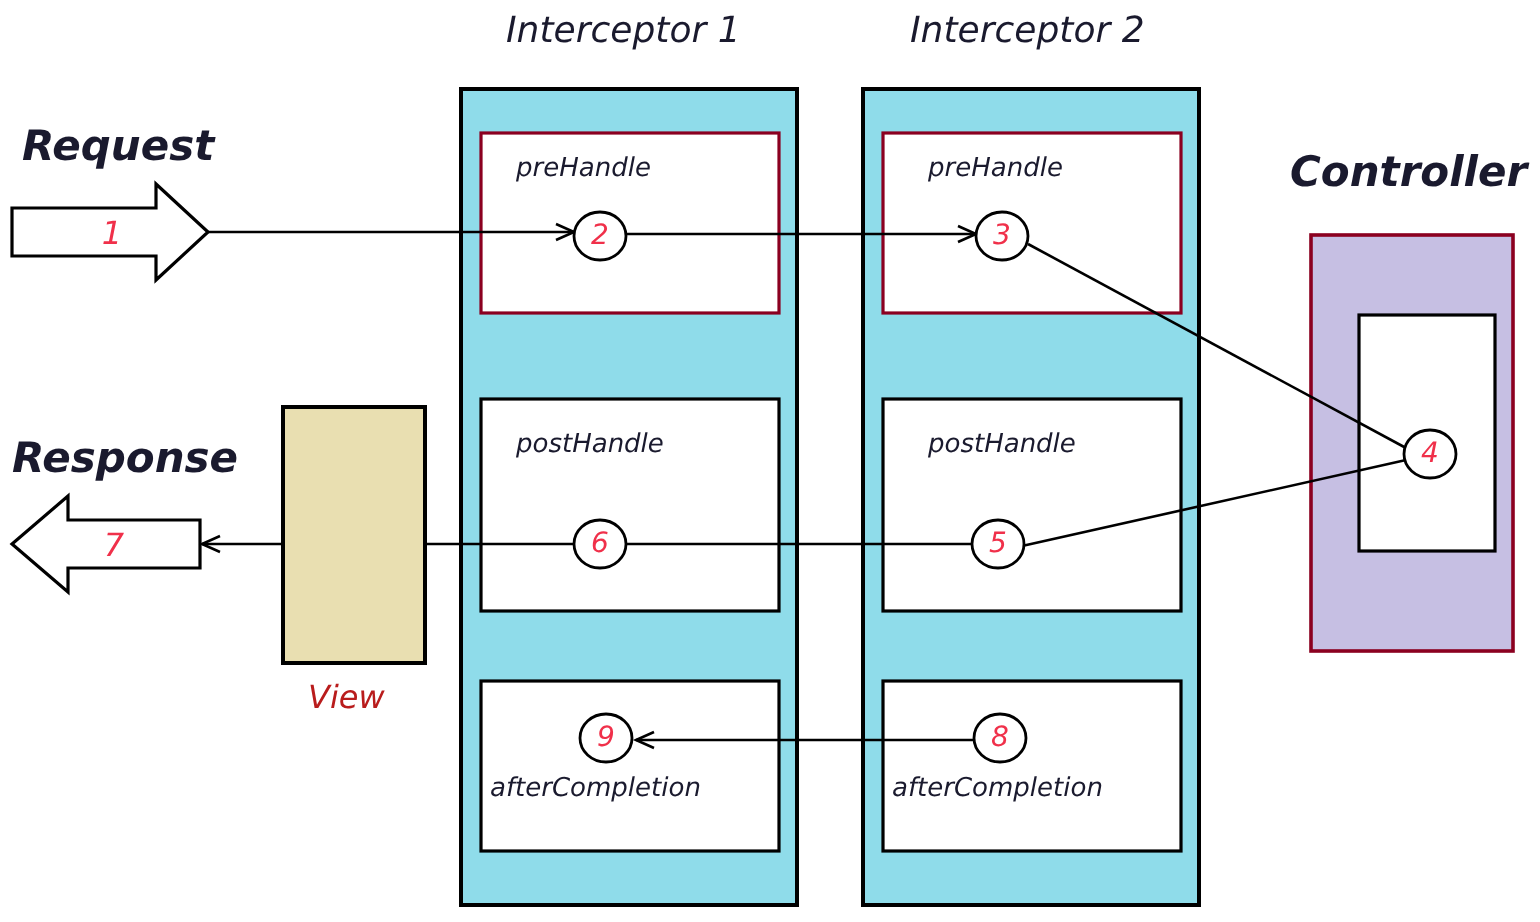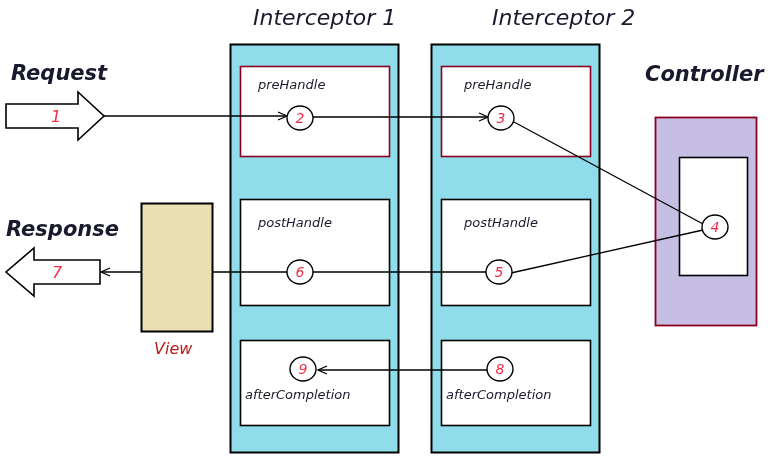--- a/index.html
+++ b/index.html
@@ -20,21 +20,21 @@
     height:461px;
   }
   .lbl{
     position:absolute;
     font-family:"DejaVu Sans", sans-serif;
     font-style:italic;
     color:#1a1a2e;
     white-space:nowrap;
     line-height:1;
   }
-  .lbl-title{ font-size:22px; }
+  .lbl-title{ font-size:18px; }
   .lbl-big{ font-size:21px; font-weight:bold; }
   .lbl-method{ font-size:13px; }
   .lbl-red{ color:#b91c1c; font-size:16px; }
   .num{
     position:absolute;
     font-family:"DejaVu Sans", sans-serif;
     font-style:italic;
     color:#f0304a;
     font-size:14px;
     text-align:center;
@@ -96,23 +96,23 @@
     <ellipse cx="501" cy="118" rx="13" ry="12" fill="#FFFFFF" stroke="#000000" stroke-width="1.4"></ellipse>
     <ellipse cx="715" cy="227" rx="13" ry="12" fill="#FFFFFF" stroke="#000000" stroke-width="1.4"></ellipse>
     <ellipse cx="499" cy="272" rx="13" ry="12" fill="#FFFFFF" stroke="#000000" stroke-width="1.4"></ellipse>
     <ellipse cx="300" cy="272" rx="13" ry="12" fill="#FFFFFF" stroke="#000000" stroke-width="1.4"></ellipse>
     <ellipse cx="500" cy="369" rx="13" ry="12" fill="#FFFFFF" stroke="#000000" stroke-width="1.4"></ellipse>
     <ellipse cx="303" cy="369" rx="13" ry="12" fill="#FFFFFF" stroke="#000000" stroke-width="1.4"></ellipse>
   </svg>
 
   <div class="lbl lbl-title" style="left:253px; top:7px;">Interceptor 1</div>
 
-  <div class="lbl lbl-title" style="left:492px; top:7px;">Interceptor 2</div>
+  <div class="lbl lbl-title" style="left:455px; top:7px;">Interceptor 2</div>
 
-  <div class="lbl lbl-big" style="left:645px; top:64px;">Controller</div>
+  <div class="lbl lbl-big" style="left:645px; top:76px;">Controller</div>
 
   <div class="lbl lbl-big" style="left:11px; top:63px;">Request</div>
 
   <div class="lbl lbl-big" style="left:6px; top:219px;">Response</div>
 
   <div class="lbl lbl-red" style="left:154px; top:341px;">View</div>
 
   <div class="lbl lbl-method" style="left:258px; top:78px;">preHandle</div>
 
   <div class="lbl lbl-method" style="left:258px; top:216px;">postHandle</div>

